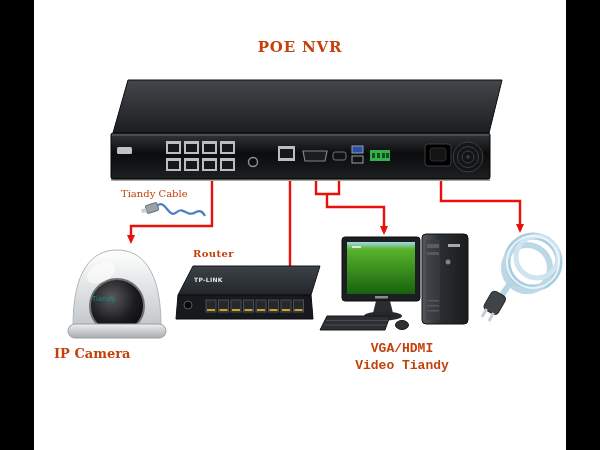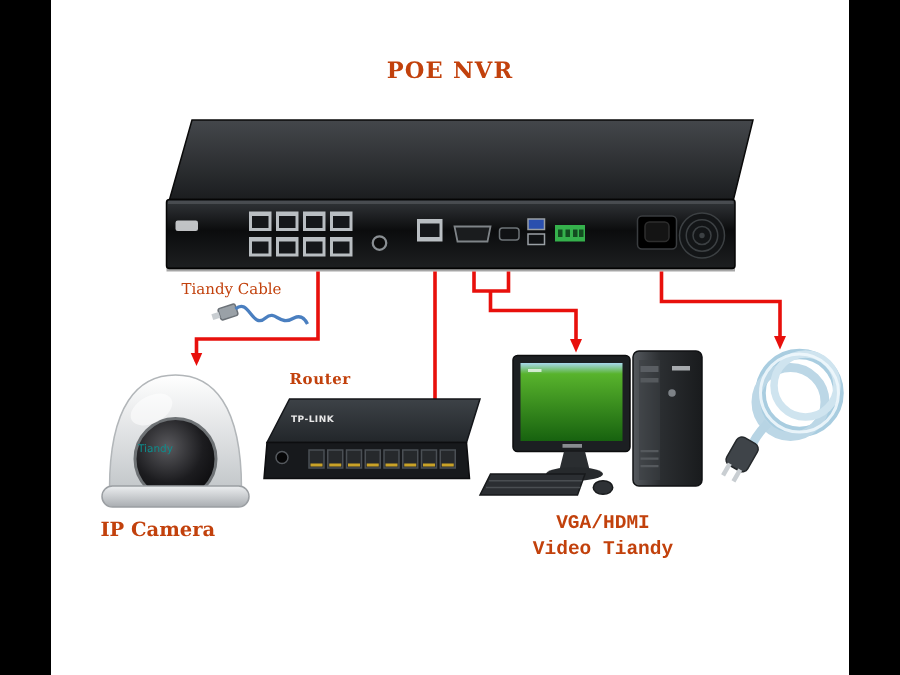--- a/index.html
+++ b/index.html
@@ -6,21 +6,21 @@
   html,body { width:600px; height:450px; }
   body { font-family:"DejaVu Serif", serif; background:#fff; }
   .stage { position:relative; width:600px; height:450px; background:#fff; overflow:hidden; }
   svg.art { position:absolute; left:0; top:0; width:600px; height:450px; }
   .bar { position:absolute; top:0; height:450px; width:34px; background:#000; z-index:30; }
   .bar.left { left:0; } .bar.right { right:0; }
   .lbl { position:absolute; color:#c2410c; font-weight:bold; z-index:20; }
   #title { top:38px; left:0; width:600px; text-align:center; font-size:15px; letter-spacing:.8px; }
   #lbl-network { top:188px; left:121px; font-size:10px; font-weight:normal; }
   #lbl-router  { top:248px; left:193px; font-size:10px; letter-spacing:.4px; }
-  #lbl-camera  { top:346px; left:67px; font-size:13px; }
+  #lbl-camera  { top:346px; left:54px; font-size:13px; }
   #lbl-monitor { top:340px; left:332px; width:140px; text-align:center; font-size:13px; line-height:17px;font-family:Liberation Mono, monospace; }
   #lbl-power   { top:312px; left:472px; width:100px; text-align:center; font-size:13px; }
   #lbl-tiandy  { top:263px; left:92px; width:50px; text-align:left; font-size:7px; font-weight:normal;
                  color:#0e8c8c; font-family:"DejaVu Sans",sans-serif;margin-top:32px; }
   #lbl-tplink  { top:276px; left:194px; font-size:6px; color:#e8e8e8; font-weight:bold;
                  font-family:"DejaVu Sans",sans-serif; letter-spacing:.3px; }
 </style>
 </head>
 <body>
 

